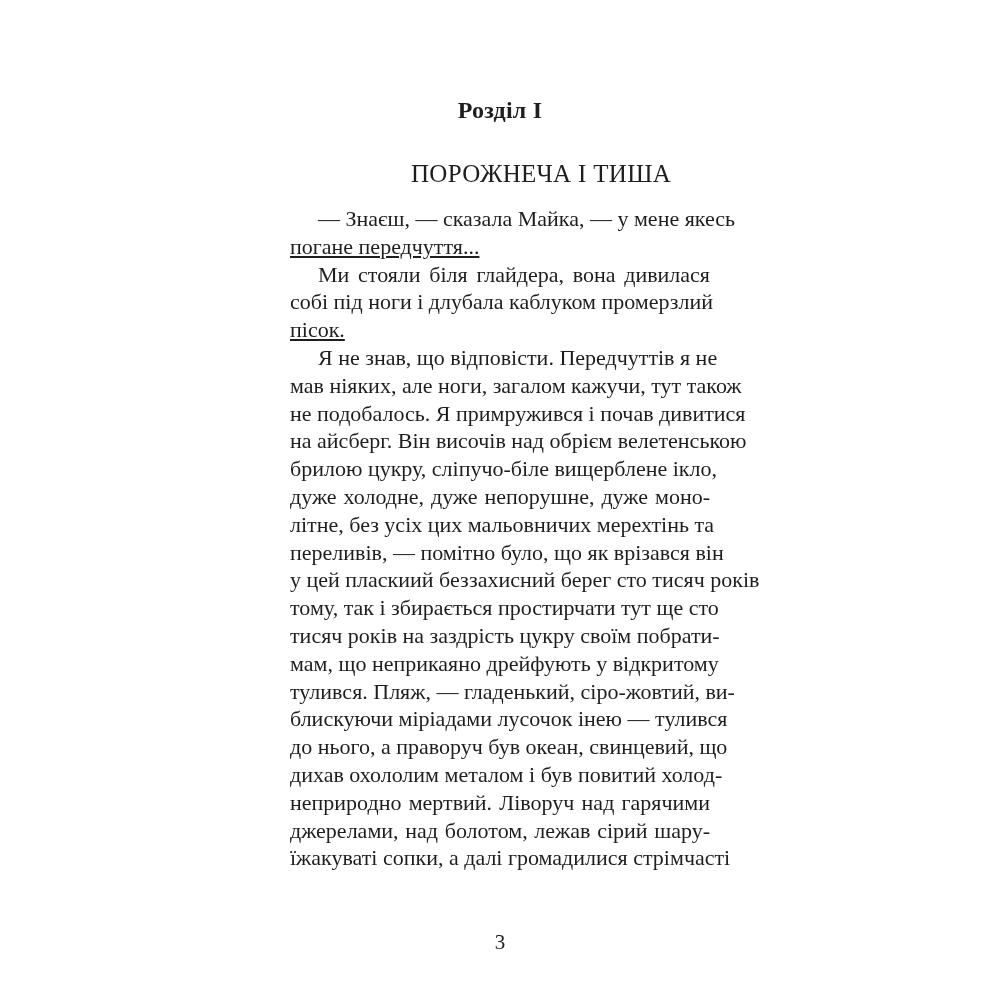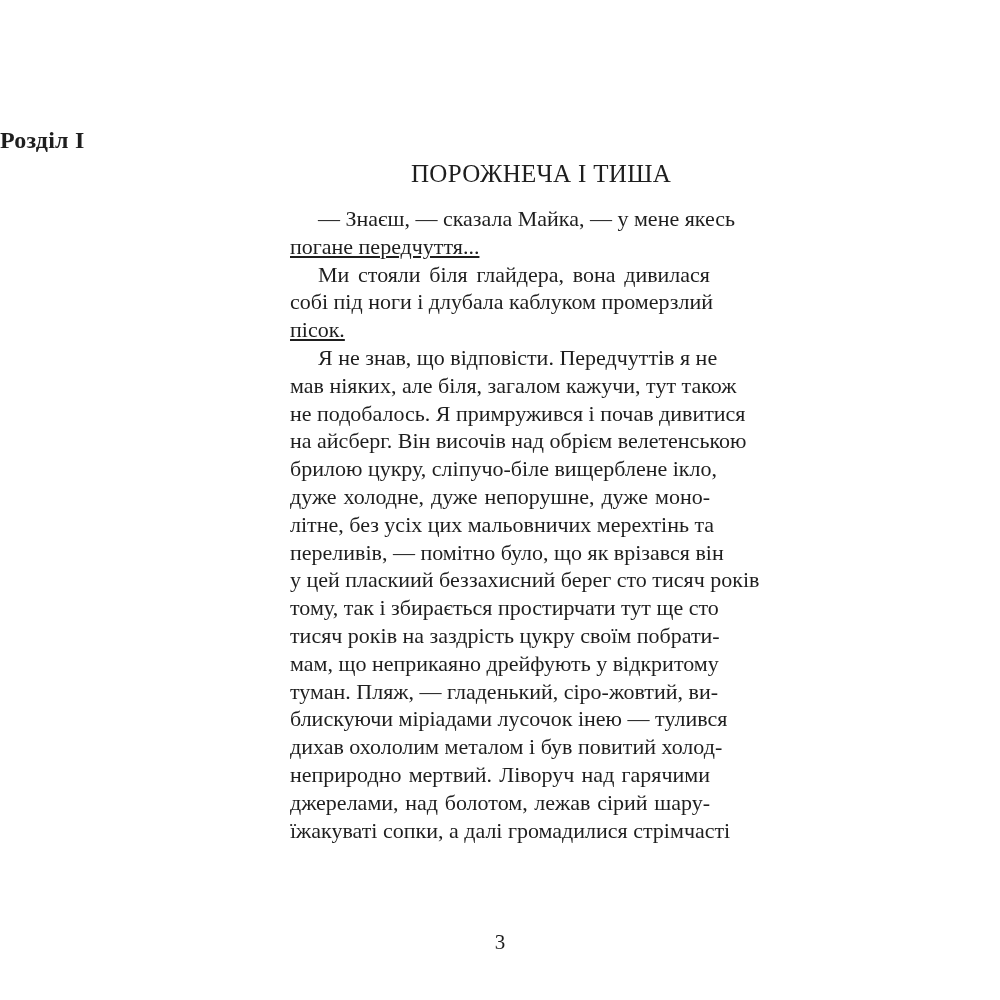--- a/index.html
+++ b/index.html
@@ -19,21 +19,22 @@
       position: absolute;
       left: 0;
       top: 0;
       width: 1000px;
       height: 1000px;
     }
     .chapter-label {
       position: absolute;
       left: 0;
       width: 1000px;
-      top: 127px;
+      top: 97px;
+      text-align: center;
       font-size: 24px;
       font-weight: bold;
       letter-spacing: 0.2px;
     }
     .chapter-title {
       position: absolute;
       left: 0;
       width: 1000px;
       top: 160px;
       text-align: center;
@@ -83,33 +84,34 @@
   <div class="body-text">
 
     <span class="line indent">— Знаєш, — сказала Майка, — у мене якесь</span>
     <span class="line last">погане передчуття...</span>
 
     <span class="line indent">Ми стояли біля глайдера, вона дивилася</span>
     <span class="line">собі під ноги і длубала каблуком промерзлий</span>
     <span class="line last">пісок.</span>
 
     <span class="line indent">Я не знав, що відповісти. Передчуттів я не</span>
-    <span class="line">мав ніяких, але біля, загалом кажучи, тут також</span>
+    <span class="line">мав ніяких, але ноги, загалом кажучи, тут також</span>
     <span class="line">не подобалось. Я примружився і почав дивитися</span>
     <span class="line">на айсберг. Він височів над обрієм велетенською</span>
     <span class="line">брилою цукру, сліпучо-біле вищерблене ікло,</span>
     <span class="line">дуже холодне, дуже непорушне, дуже моно-</span>
     <span class="line">літне, без усіх цих мальовничих мерехтінь та</span>
     <span class="line">переливів, — помітно було, що як врізався він</span>
     <span class="line">у цей пласкиий беззахисний берег сто тисяч років</span>
     <span class="line">тому, так і збирається простирчати тут ще сто</span>
     <span class="line">тисяч років на заздрість цукру своїм побрати-</span>
     <span class="line">мам, що неприкаяно дрейфують у відкритому</span>
-    <span class="line">туман. Пляж, — гладенький, сіро-жовтий, ви-</span>
+    <span class="line">тулився. Пляж, — гладенький, сіро-жовтий, ви-</span>
     <span class="line">блискуючи міріадами лусочок інею — тулився</span>
+    <span class="line">до нього, а праворуч був океан, свинцевий, що</span>
     <span class="line">дихав охололим металом і був повитий холод-</span>
     <span class="line">неприродно мертвий. Ліворуч над гарячими</span>
     <span class="line">джерелами, над болотом, лежав сірий шару-</span>
     <span class="line">їжакуваті сопки, а далі громадилися стрімчасті</span>
   </div>
 
   <div class="page-number">3</div>
 </div>
 
 </body></html>

